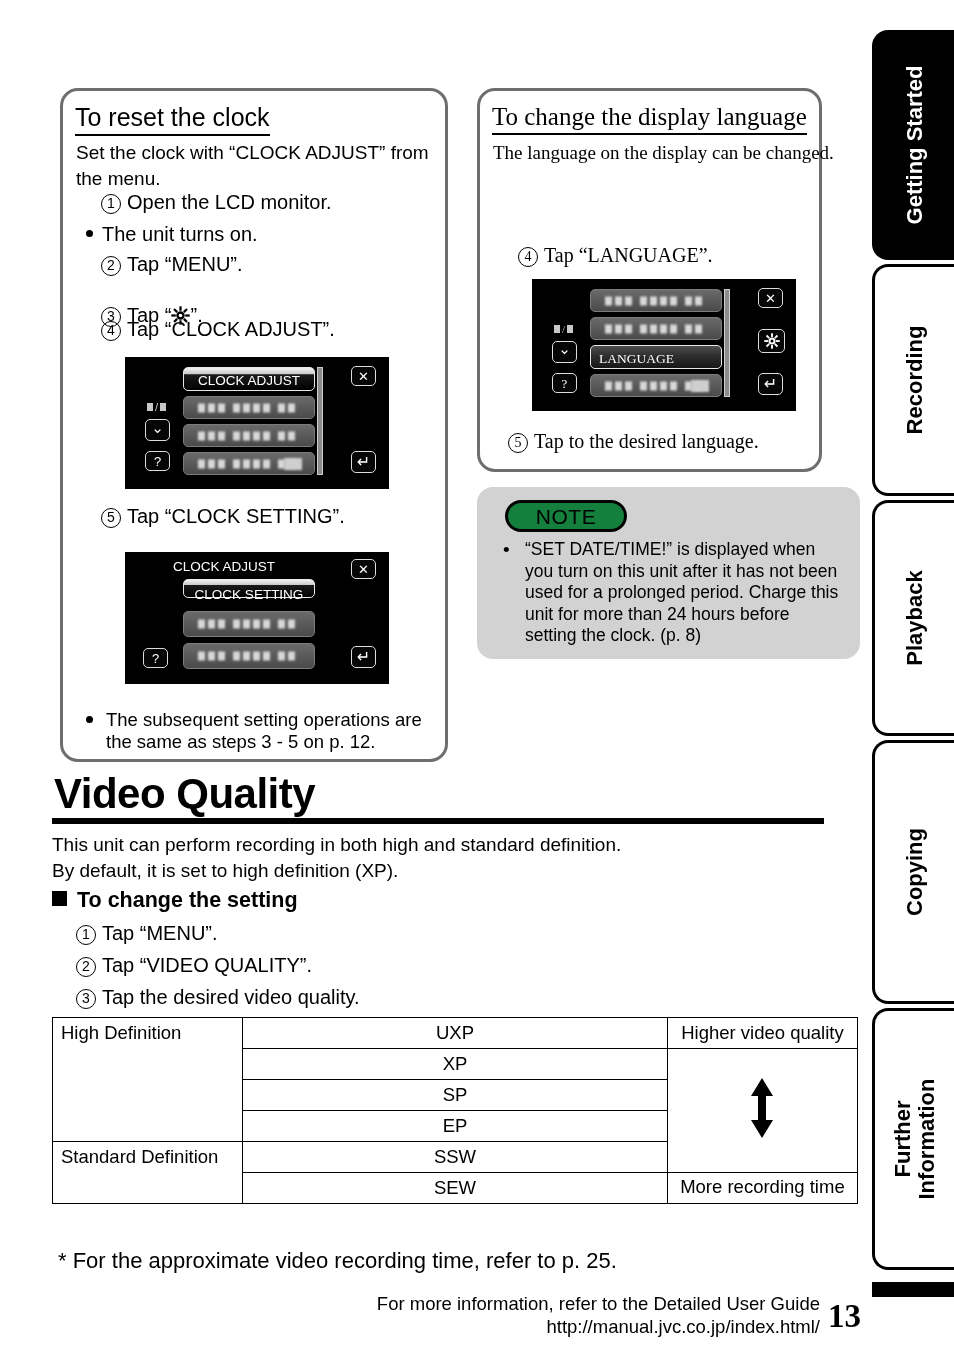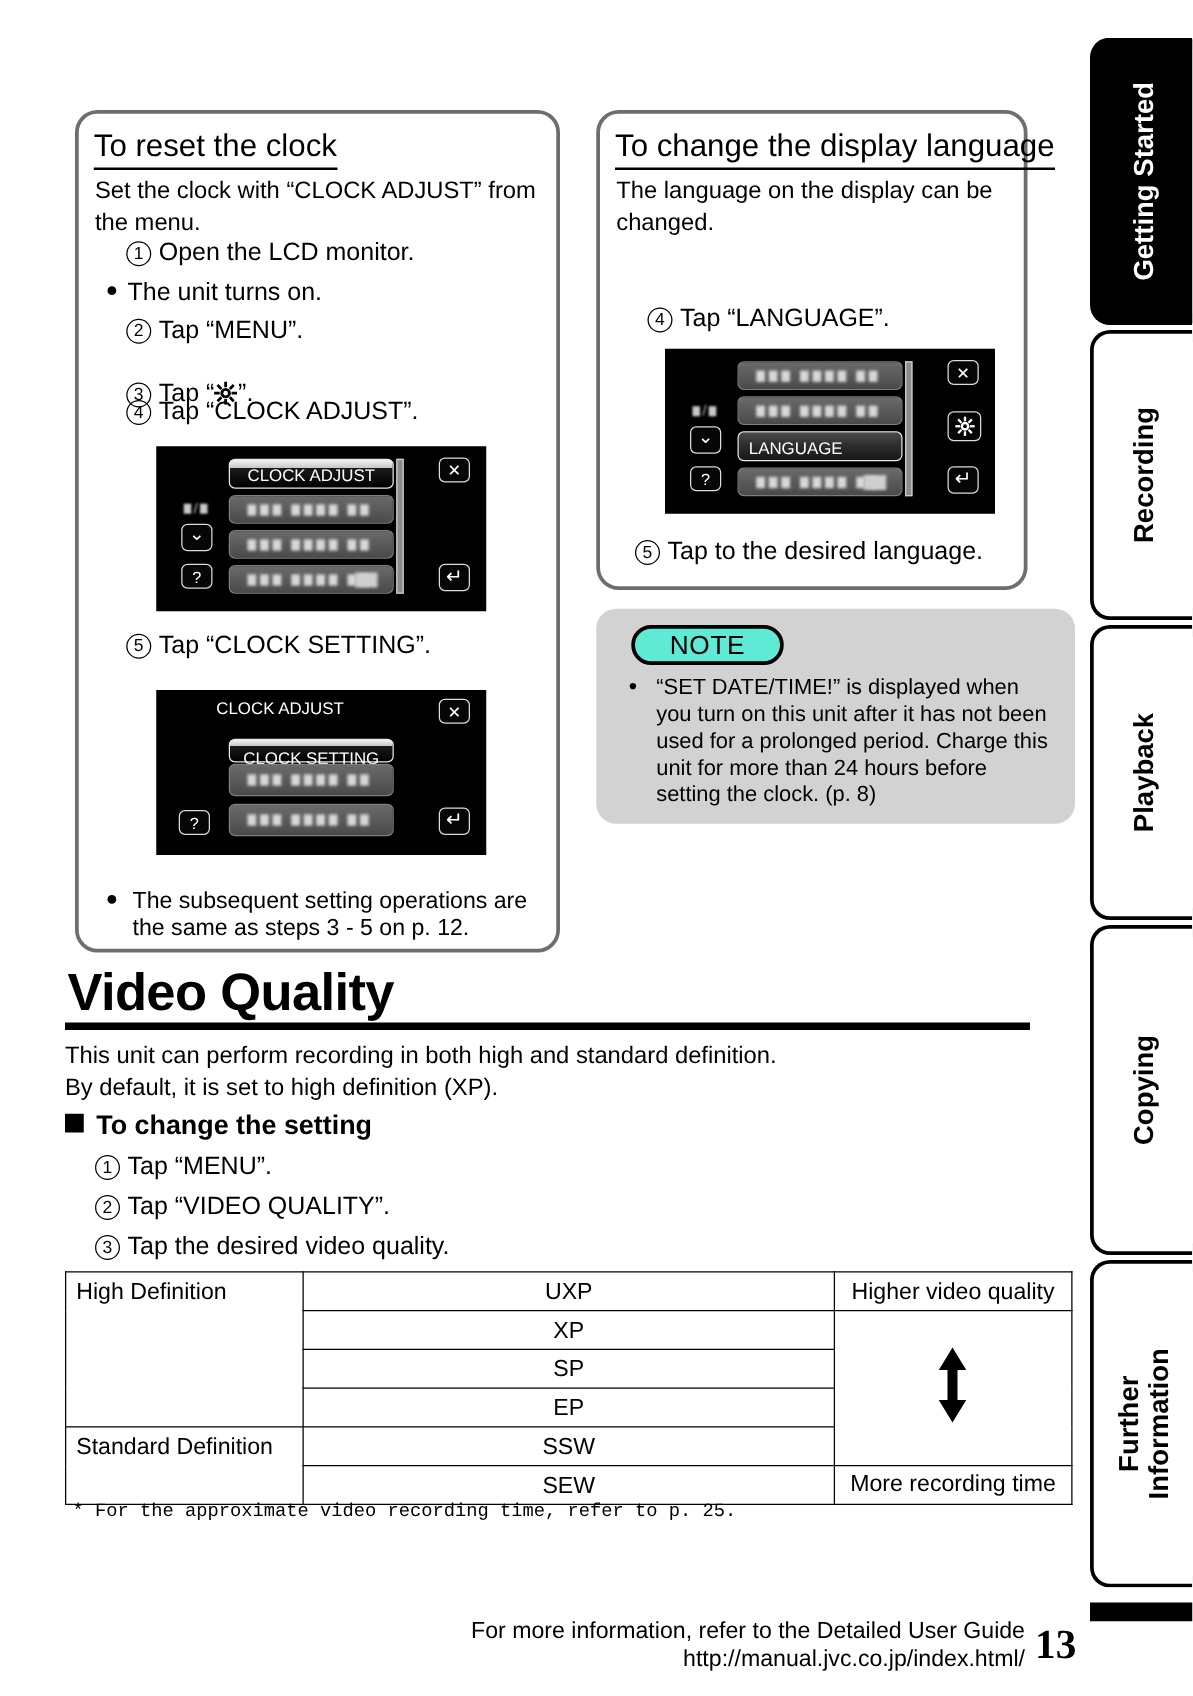--- a/index.html
+++ b/index.html
@@ -16,35 +16,35 @@
   }
 
   
   .panel {
     position: absolute;
     border: 3px solid #6e6e6e;
     border-radius: 18px;
     background: #fff;
   }
   #panel-clock  { left: 60px;  top: 88px;  width: 388px; height: 674px; padding-left: 35px; }
-  #panel-lang   { left: 477px; top: 88px;  width: 345px; height: 384px; }
+  #panel-lang   { left: 477px; top: 88px;  width: 345px; height: 384px; font-family: Liberation Serif, serif; }
 
   .note-box {
     position: absolute;
     left: 477px; top: 487px; width: 383px; height: 172px;
     background: #d2d2d2;
     border-radius: 16px;
   }
   .note-pill {
     position: absolute;
     left: 28px; top: 13px;
     width: 122px; height: 32px;
     border: 3px solid #000;
     border-radius: 17px;
-    background: #5eead4;
+    background: #15803d;
     text-align: center;
     line-height: 27px;
     font-size: 21px;
     letter-spacing: .5px;
   }
   .note-body {
     position: absolute;
     left: 26px; top: 52px; right: 14px;
     font-size: 17.5px;
     line-height: 21.5px;
@@ -238,24 +238,23 @@
   }
   #vq-table td.defcol { width: 202px; vertical-align: top; padding-top: 4px; }
   #vq-table td.modecol { text-align: center; width: 470px; }
   #vq-table td.notecol { width: 202px; text-align: center; vertical-align: top; padding-top: 4px; }
   #vq-table td.notecol.bot { vertical-align: bottom; padding-bottom: 5px; padding-top: 0; }
   #vq-table td.arrowcell { text-align: center; vertical-align: middle; }
   .ud-arrow { display: inline-block; }
 
   #table-footnote {
     position: absolute;
-    left: 58px; top: 1201px;
-    font-size: 15px;
-    white-space: nowrap;
-    font-family: Liberation Mono, monospace;
+    left: 58px; top: 1248px;
+    font-size: 22px;
+    white-space: nowrap;
   }
 
   
   .tab {
     position: absolute;
     left: 872px;
     width: 82px;
     border: 3.5px solid #000;
     border-right: none;
     border-top-left-radius: 16px;
@@ -407,21 +406,21 @@
         <span>↵</span>
       </div>
   </div>
 
   <div class="step" style="left:38px; top:413px;">
     <span class="num">5</span><span>Tap “CLOCK SETTING”.</span>
   </div>
 
   <div class="lcd" id="lcd-screen-2" style="left:62px; top:461px; width:264px; height:132px;">
     <div class="lcd-title" style="left:48px; top:7px;">CLOCK ADJUST</div>
-    <div class="lcd-row hi" style="left:58px; top:27px; width:132px; height:19px;margin-top:12px;">
+    <div class="lcd-row hi" style="left:58px; top:27px; width:132px; height:19px;">
       <span style="padding-top:7px;">CLOCK SETTING</span>
     </div>
     <div class="lcd-row" style="left:58px; top:59px; width:132px; height:26px;">
       <span class="blur-text">
           <i></i>
           <i></i>
           <i></i>
           <i class="g"></i>
           <i></i>
           <i></i>

